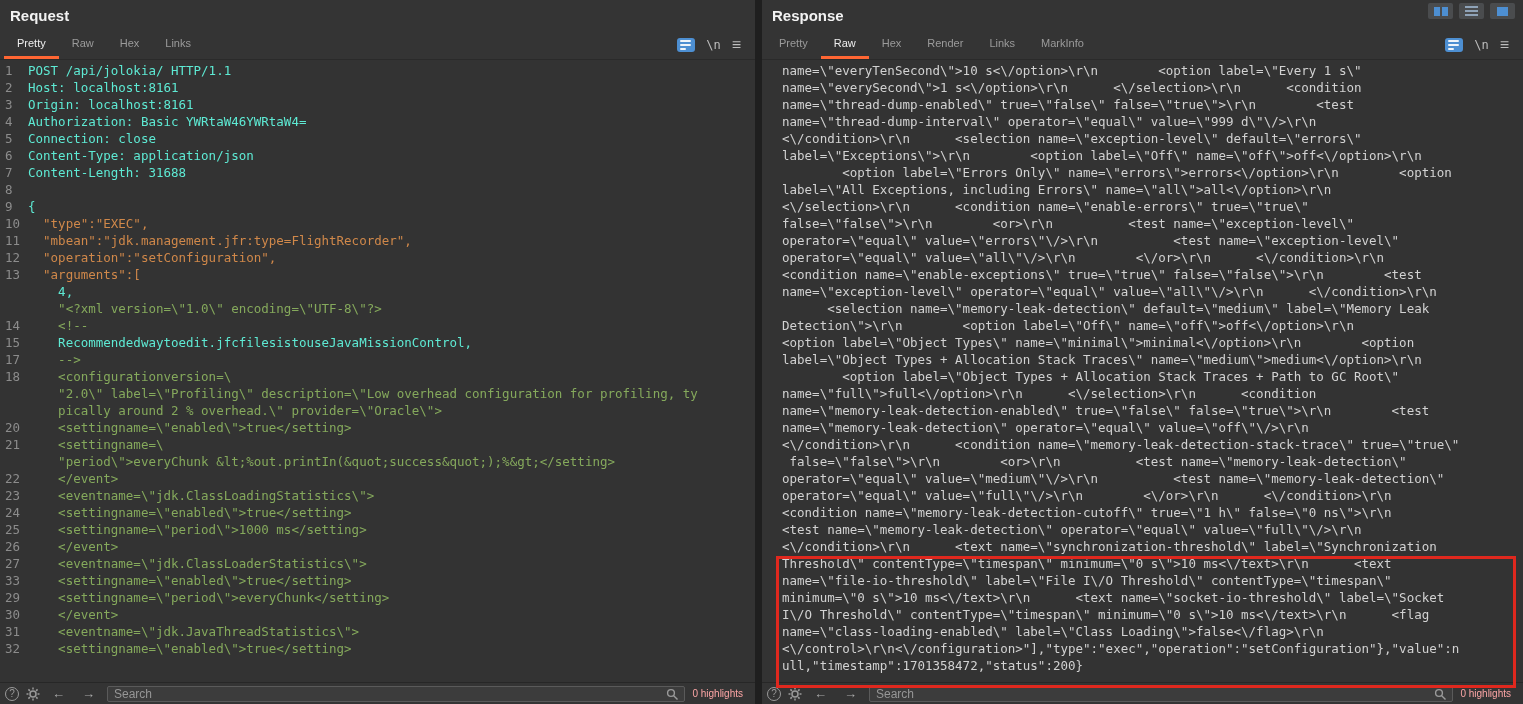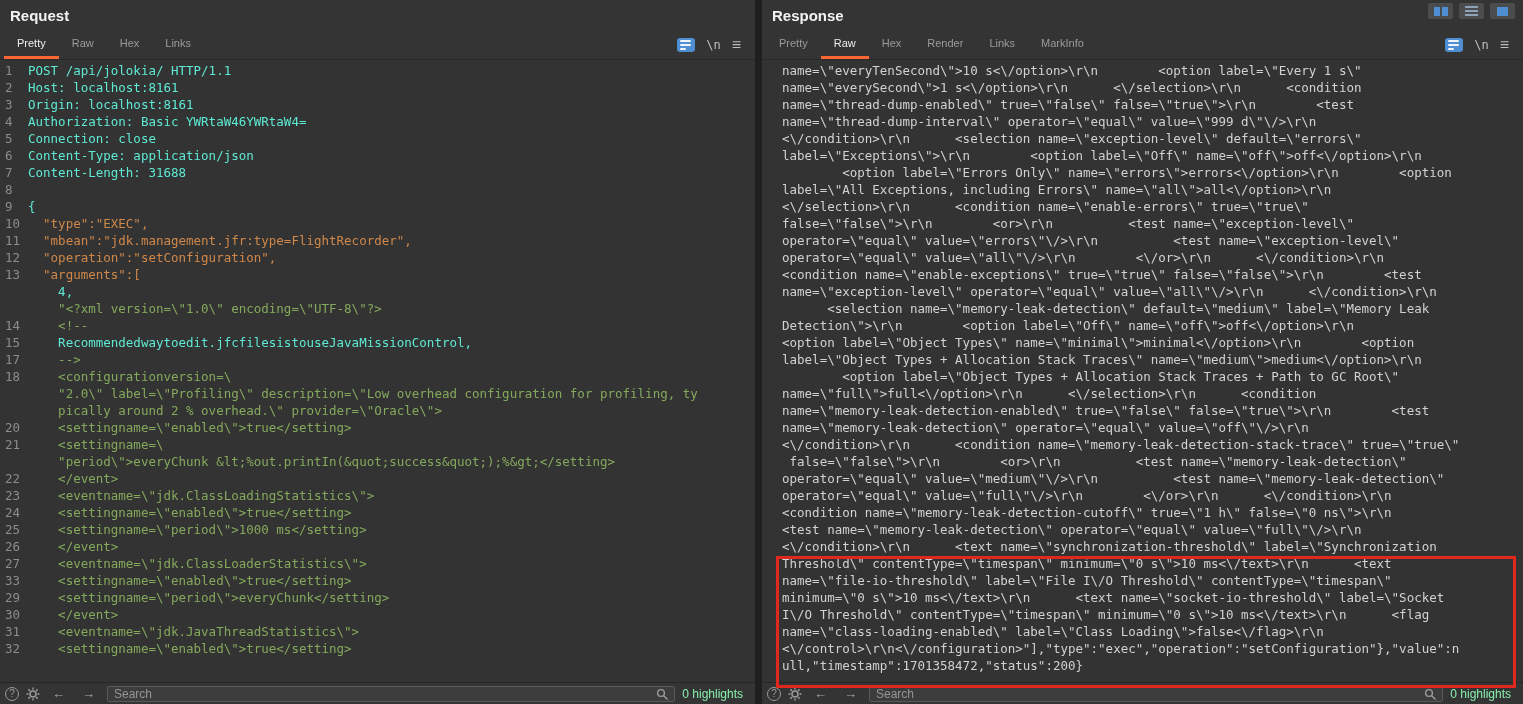--- a/index.html
+++ b/index.html
@@ -64,21 +64,21 @@
   .help-icon{width:14px;height:14px;border:1px solid #9a9a9a;border-radius:50%;color:#9a9a9a;
     font-size:10px;display:inline-flex;align-items:center;justify-content:center;cursor:pointer;flex:none;}
   .gear-icon{display:inline-flex;cursor:pointer;flex:none;}
   .nav-btn{color:#aaaaaa;font-size:13px;cursor:pointer;padding:0 5px;flex:none;line-height:1;}
   .nav-btn:first-of-type{margin-left:14px;}
   .search-wrap{flex:1;position:relative;display:flex;align-items:center;}
   .search-input{width:100%;height:16px;background:#3c3c3c;border:1px solid #5a5a5a;border-radius:2px;
     color:#dddddd;font-size:12px;font-family:"Liberation Sans",sans-serif;padding:0 22px 0 6px;outline:none;}
   .search-input::placeholder{color:#969696;}
   .mag-icon{position:absolute;right:6px;top:2px;}
-  .highlights{color:#86efac;font-size:12px;flex:none;padding-right:4px;white-space:nowrap;}
+  .highlights{color:#fca5a5;font-size:10px;flex:none;padding-right:4px;white-space:nowrap;}
 
   .annotation-box{position:absolute;left:14px;top:556px;width:740px;height:132px;
     border:3px solid var(--annotation);pointer-events:none;z-index:5;}
 </style>
 </head>
 <body>
 
 <div class="panel" id="request-panel">
   <div class="panel-header">
     <span class="panel-title">Request</span>

